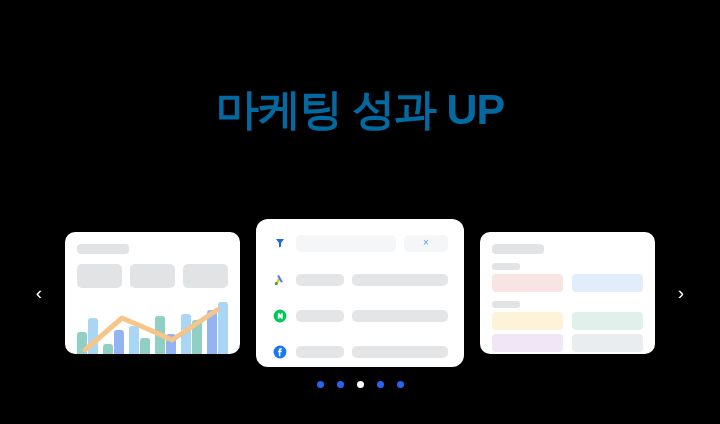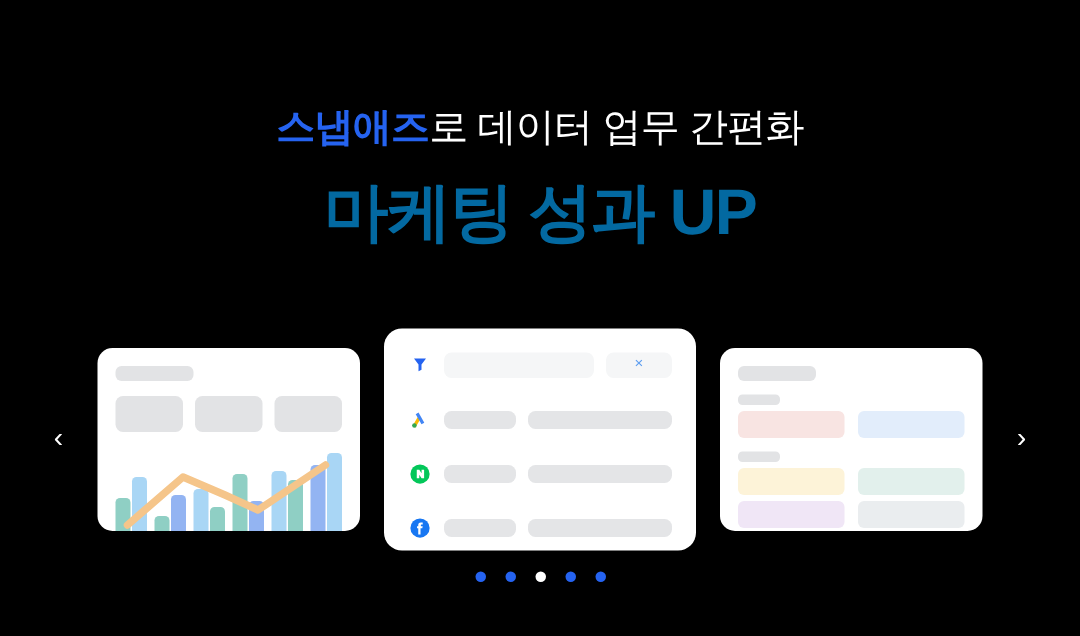--- a/index.html
+++ b/index.html
@@ -279,23 +279,20 @@
   }
 
   .dot.active { background: #ffffff; }
 </style>
 </head>
 <body>
 
 <div class="hero">
 
   <div class="headings">
-    <div class="subtitle">
-      <span class="brand">스냅애즈</span><span>로 데이터 업무 간편화</span>
-    </div>
     <div class="title">마케팅 성과 UP</div>
   </div>
 
   <div class="carousel">
 
     <div class="card card-side">
       <div class="ph-title"></div>
       <div class="stat-row">
         <div class="stat-box"></div>
         <div class="stat-box"></div>

